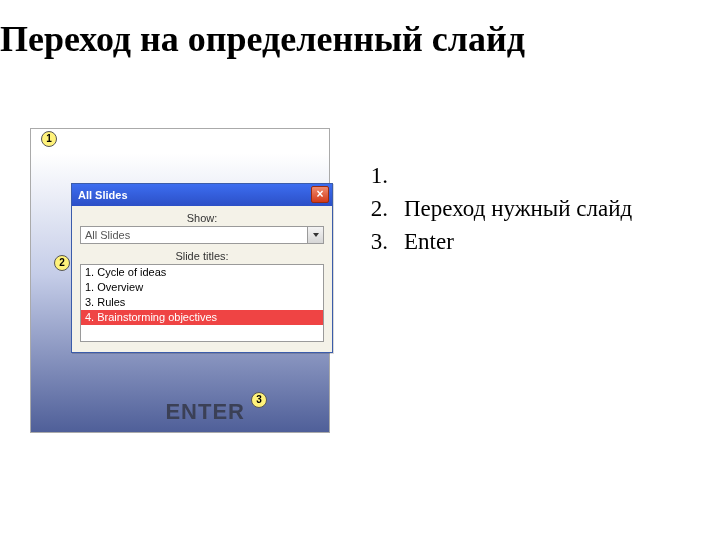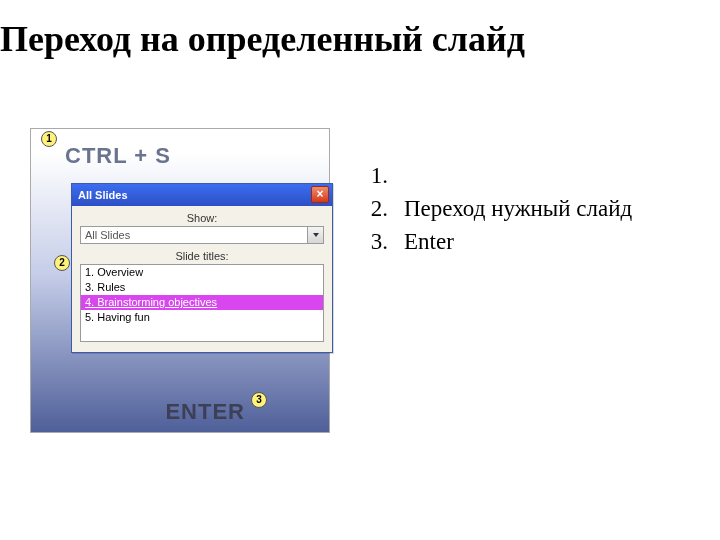--- a/index.html
+++ b/index.html
@@ -148,23 +148,22 @@
     height: 78px;
     overflow: hidden;
     font-size: 11px;
   }
   .dlg-list-item {
     padding: 0 4px;
     line-height: 15px;
     white-space: nowrap;
   }
   .dlg-list-item.sel {
-    background: #d946ef;
+    background: #ef4444;
     color: #fff;
-    text-decoration: underline;
   }
 
   
   .steps {
     position: absolute;
     top: 162px;
     left: 360px;
     width: 330px;
     font-size: 23px;
     line-height: 1.25;
@@ -172,45 +171,44 @@
   .step-row { display: flex; margin-bottom: 4px; }
   .step-num { width: 44px; text-align: right; padding-right: 16px; }
   .step-text { flex: 1; }
 </style>
 </head>
 <body>
 
 <div class="title">Переход на определенный слайд</div>
 
 <div class="illus">
-  <div class="ctrl-label">CTRL + S</div>
 
   <div class="marker m1">1</div>
   <div class="marker m2">2</div>
   <div class="marker m3">3</div>
 
   <div class="dialog">
     <div class="dlg-title">
       <span>All Slides</span>
       <div class="dlg-close">
         <span>×</span>
       </div>
     </div>
     <div class="dlg-body">
       <div class="dlg-label">Show:</div>
       <div class="dlg-select">
         <span>All Slides</span>
         <span class="dlg-select-arrow"></span>
       </div>
       <div class="dlg-label">Slide titles:</div>
       <div class="dlg-list">
+        <div class="dlg-list-item">1. Cycle of ideas</div>
         <div class="dlg-list-item">1. Overview</div>
         <div class="dlg-list-item">3. Rules</div>
         <div class="dlg-list-item sel">4. Brainstorming objectives</div>
-        <div class="dlg-list-item">5. Having fun</div>
       </div>
     </div>
   </div>
 
   <div class="enter-label">ENTER</div>
 </div>
 
 <div class="steps">
   <div class="step-row">
     <div class="step-num">1.</div>

